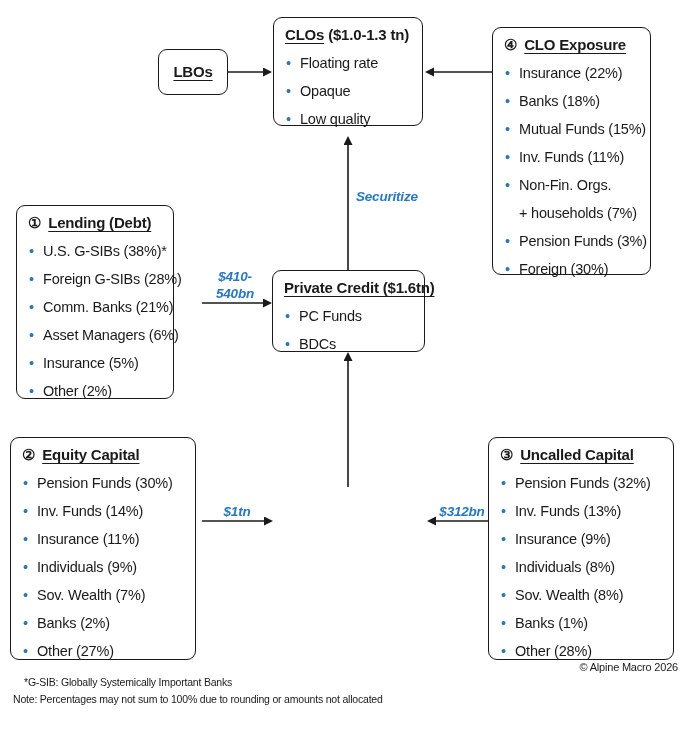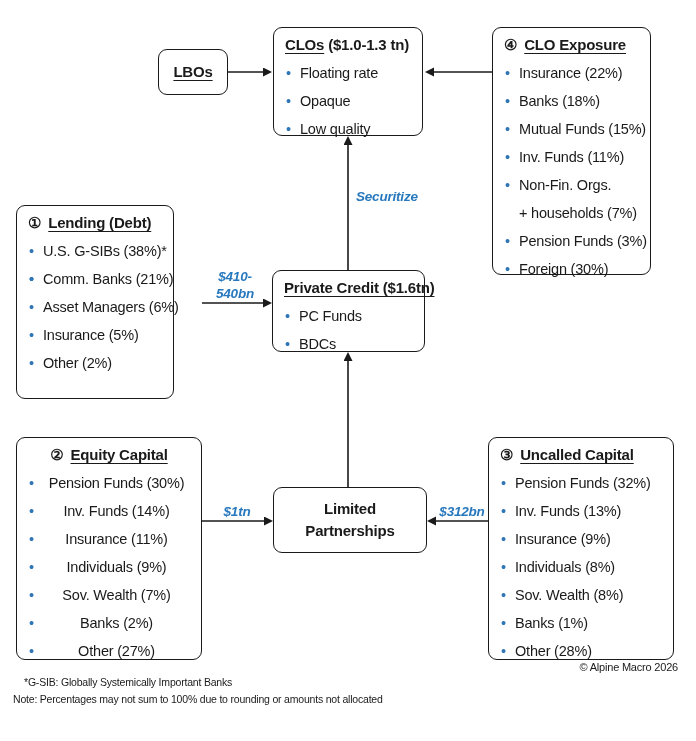--- a/index.html
+++ b/index.html
@@ -28,25 +28,25 @@
   .flow-label{
     position:absolute;color:#2878BE;font-weight:bold;font-style:italic;
     font-size:13.5px;line-height:17px;text-align:center;
   }
   .footnotes{position:absolute;left:13px;top:674px;font-size:10.5px;line-height:17px;color:#1a1a1a;}
   .footnote-1{padding-left:11px;}
   .copyright{position:absolute;right:18px;top:661px;font-size:11px;color:#1a1a1a;}
 
   
   #box-lbos{left:158px;top:49px;width:70px;height:46px;padding:16px;}
-  #box-clos{left:273px;top:27px;width:150px;height:109px;}
+  #box-clos{left:273px;top:17px;width:150px;height:109px;}
   #box-clo-exposure{left:492px;top:27px;width:159px;height:248px;}
   #box-lending{left:16px;top:205px;width:158px;height:194px;}
   #box-private-credit{left:272px;top:270px;width:153px;height:82px;}
-  #box-equity{left:16px;top:437px;width:186px;height:223px;text-align:center;}
+  #box-equity{left:10px;top:437px;width:186px;height:223px;}
   #box-lp{left:273px;top:487px;width:154px;height:66px;padding:4px 10px;}
   #box-uncalled{left:488px;top:437px;width:186px;height:223px;}
 
   #label-410{left:204px;top:268px;width:62px;}
   #label-securitize{left:356px;top:188px;width:80px;text-align:left;}
   #label-1tn{left:209px;top:503px;width:56px;}
   #label-312bn{left:434px;top:503px;width:56px;}
 </style>
 </head>
 <body>
@@ -153,20 +153,21 @@
     </div>
     <ul class="items">
 
         <li>
           <span class="bullet">•</span>
           <span>U.S. G-SIBs (38%)*</span>
         </li>
 
         <li>
           <span class="bullet">•</span>
+          <span>Foreign G-SIBs (28%)</span>
         </li>
 
         <li>
           <span class="bullet">•</span>
           <span>Comm. Banks (21%)</span>
         </li>
 
         <li>
           <span class="bullet">•</span>
           <span>Asset Managers (6%)</span>
@@ -239,23 +240,20 @@
           <span>Banks (2%)</span>
         </li>
 
         <li>
           <span class="bullet">•</span>
           <span>Other (27%)</span>
         </li>
       </ul>
   </div>
 
-  <div class="box center-box" id="box-lp">
-    <div class="box-title">Limited Partnerships</div>
-  </div>
 
   <div class="box" id="box-uncalled">
     <div class="box-title">
       <span class="num">③</span>
       <span class="u">Uncalled Capital</span>
     </div>
     <ul class="items">
 
         <li>
           <span class="bullet">•</span>

